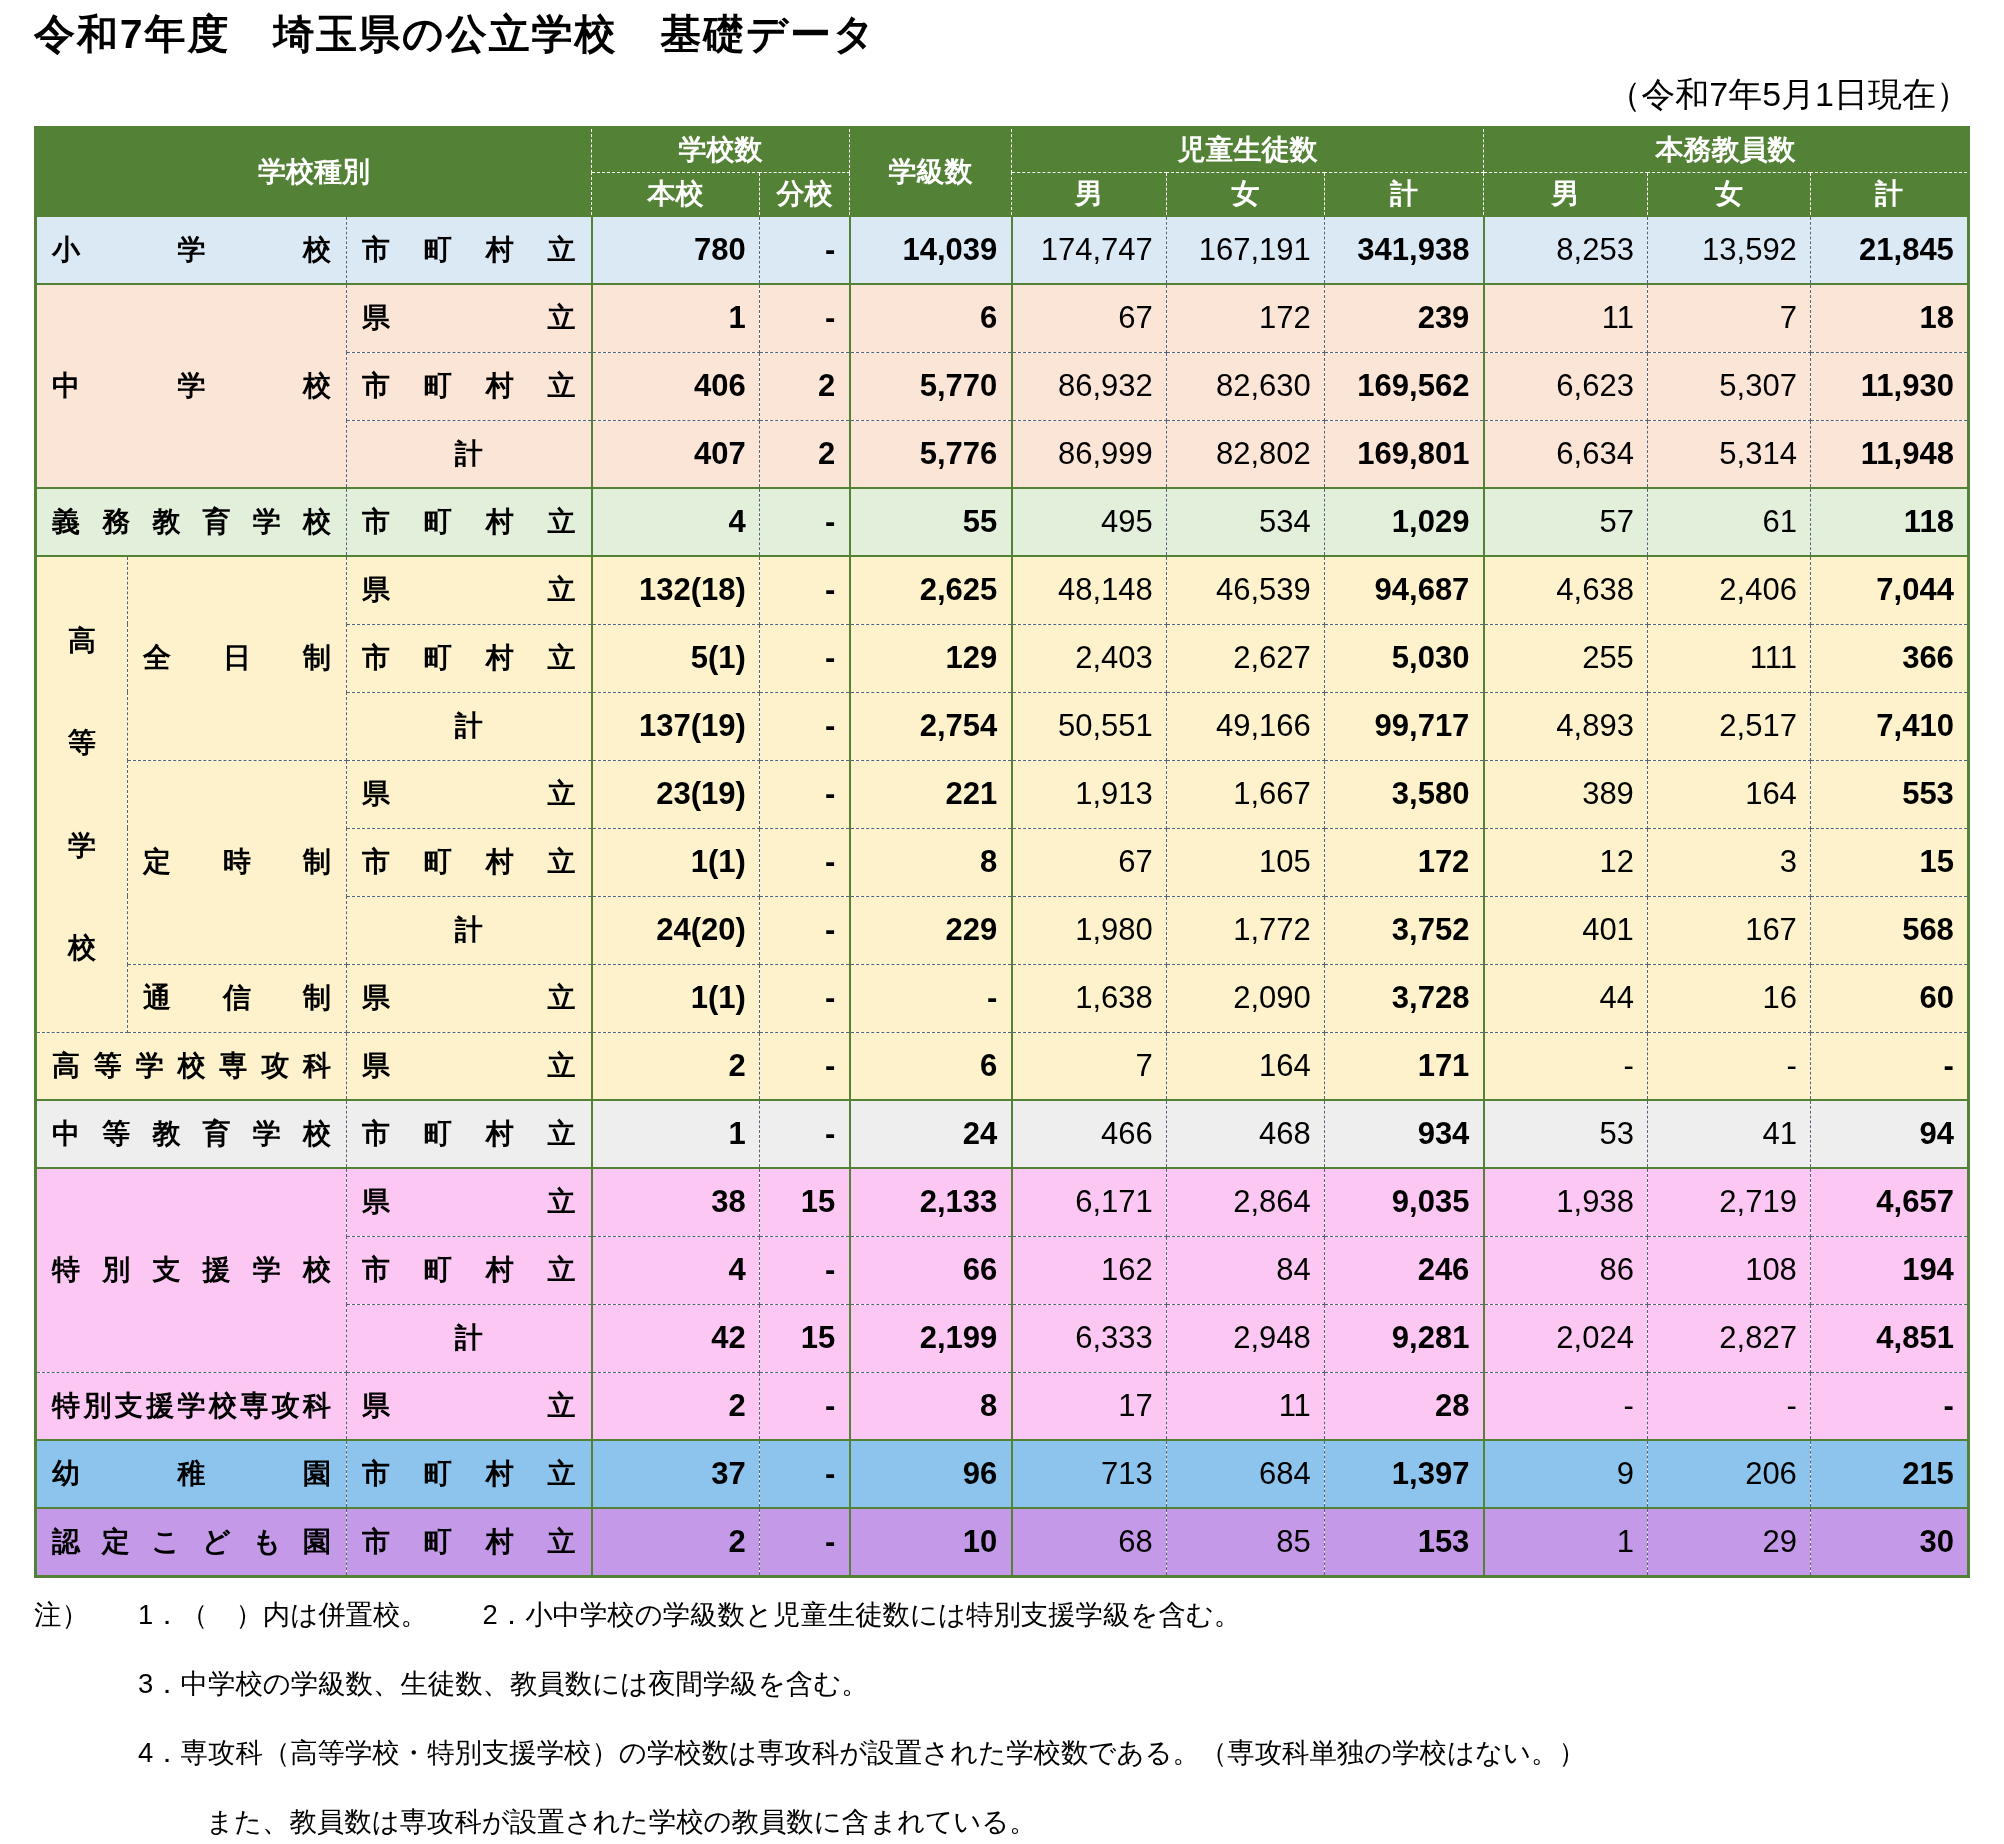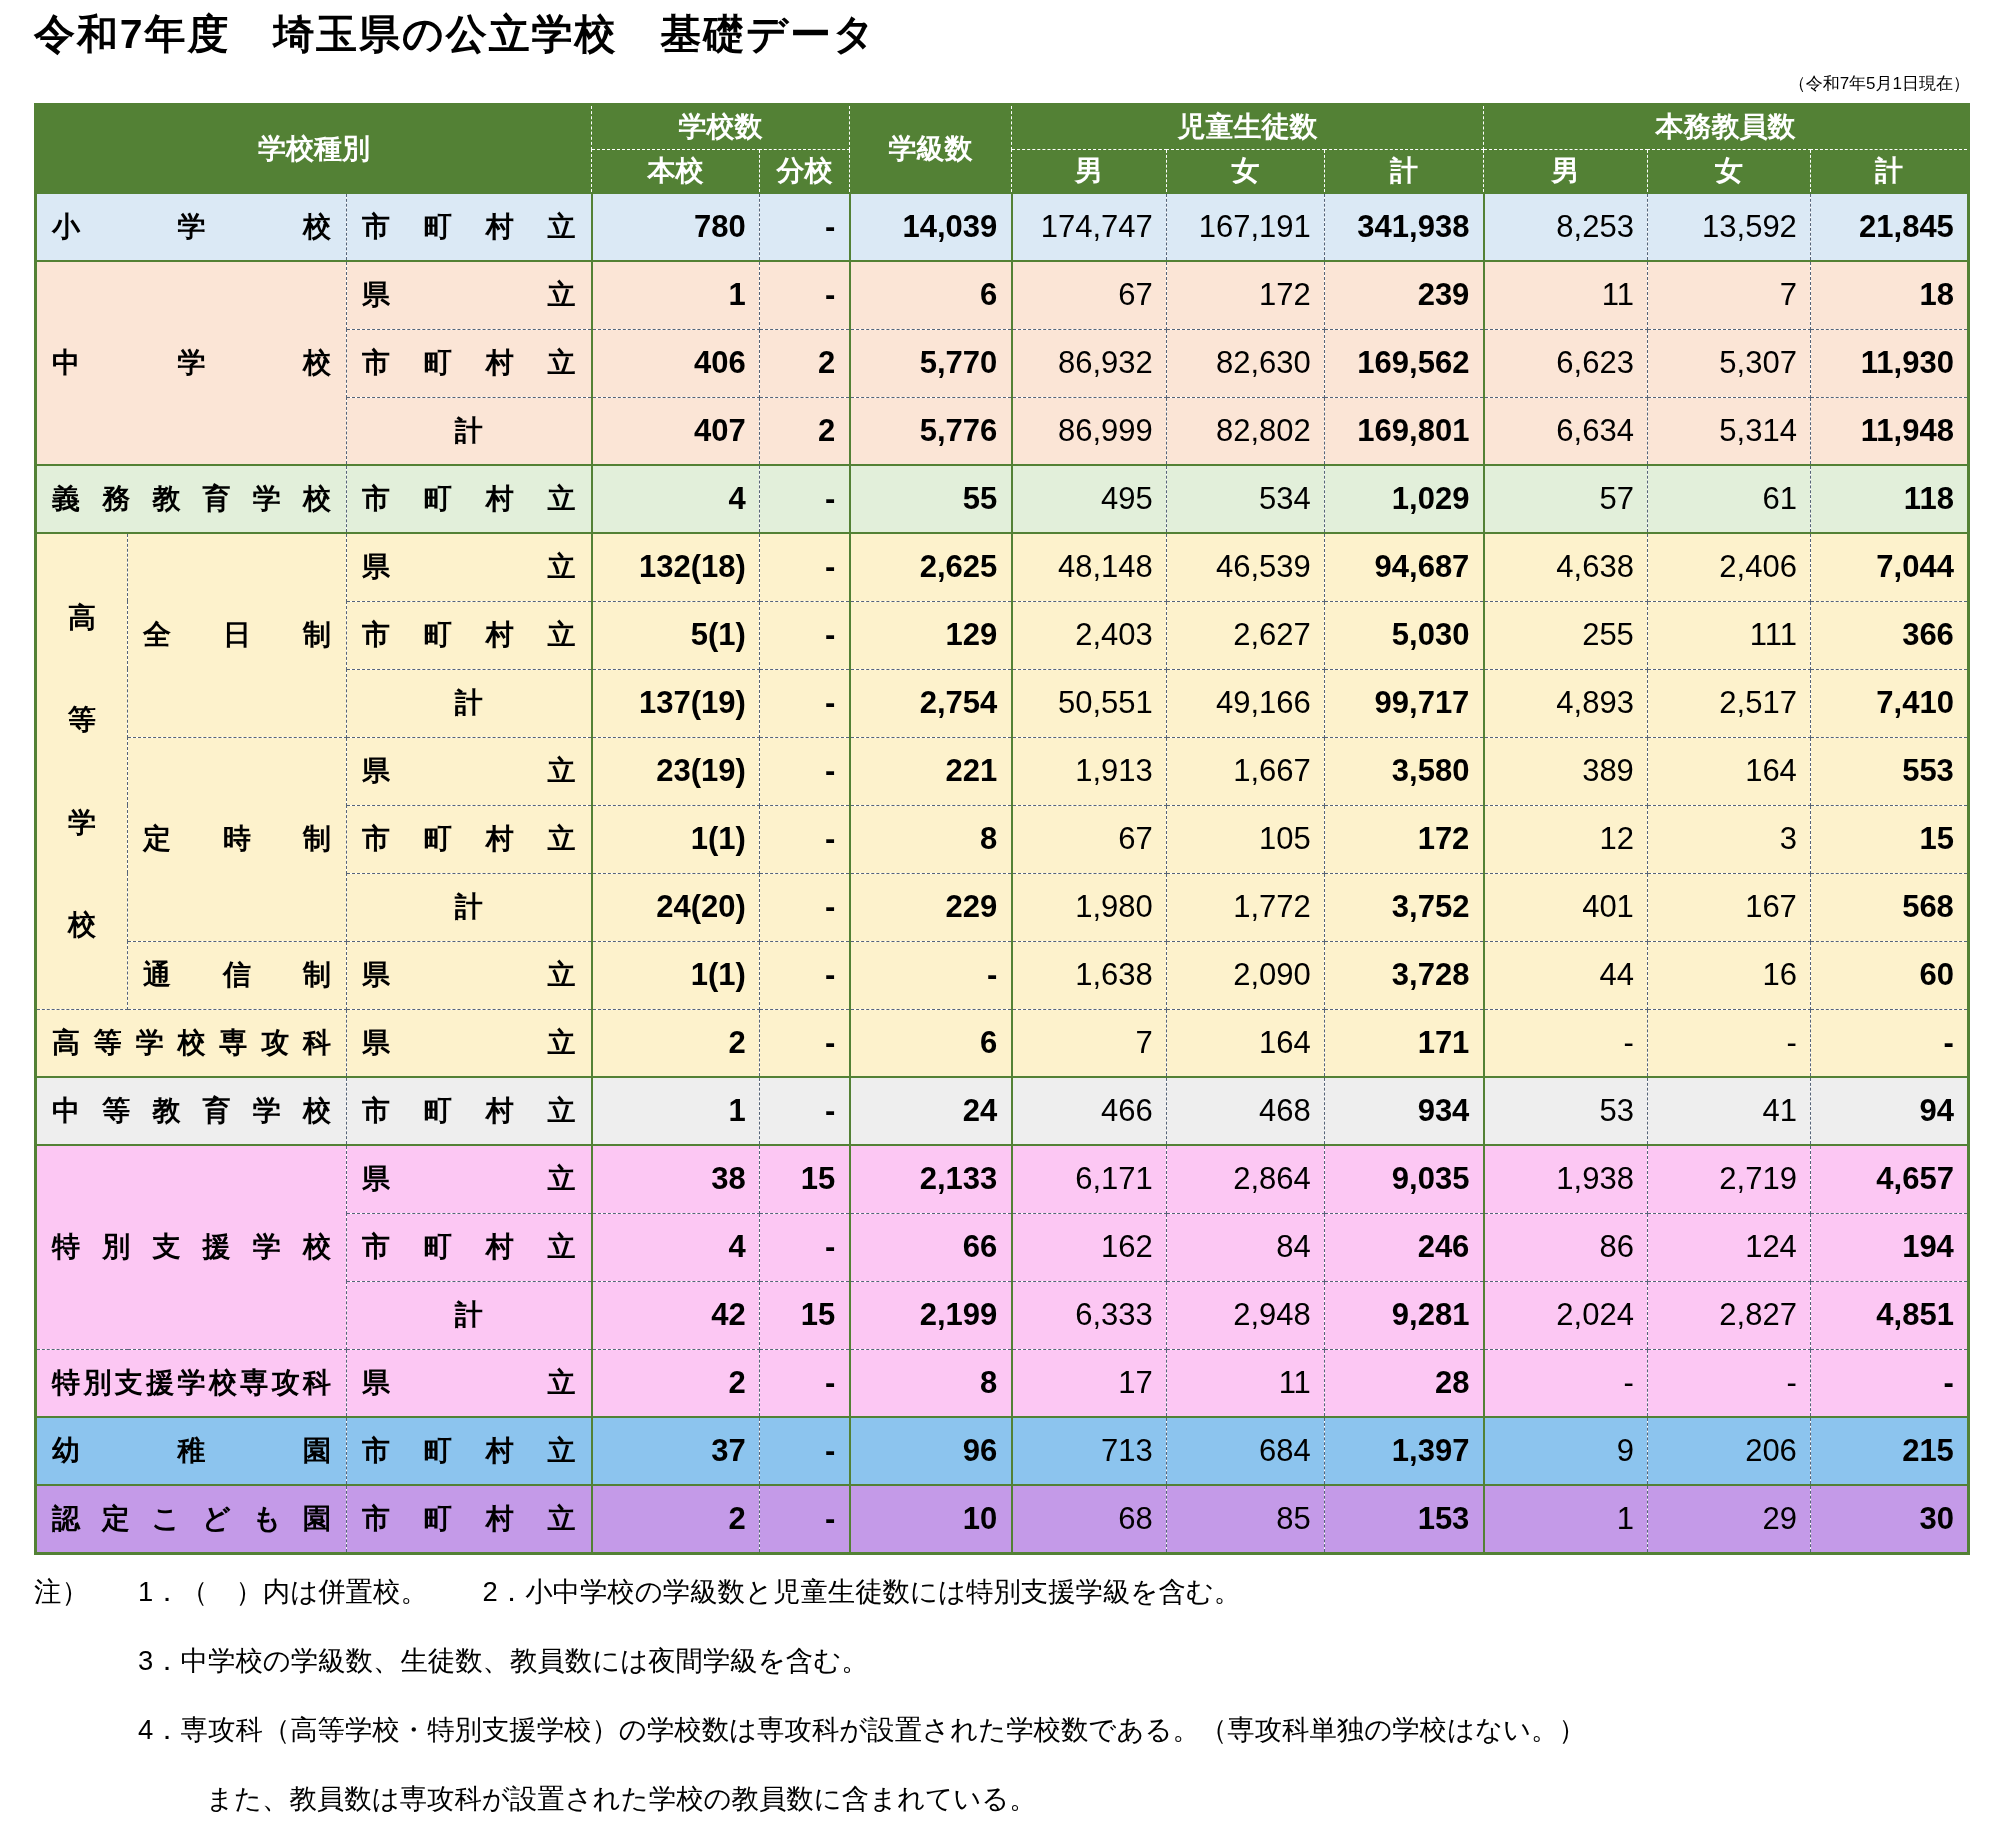--- a/index.html
+++ b/index.html
@@ -6,21 +6,21 @@
     --header_green:#538135; --grid_dash:#566478;
     --elementary:#dbe9f5; --junior_high:#fbe5d6; --compulsory:#e2efda;
     --high_school:#fdf2cc; --secondary_edu:#eeeeee; --special_support:#fcc7f3;
     --kindergarten:#8cc4ee; --certified_center:#c49ae8;
   }
   *{box-sizing:border-box;}
   html,body{margin:0;padding:0;background:#ffffff;}
   body{width:2004px;height:1844px;font-family:"Liberation Sans","DejaVu Sans",sans-serif;color:#000;}
   .page{padding:5.7px 34px 0 34px;}
   .title{font-size:41px;font-weight:bold;letter-spacing:1.9px;line-height:1.2;margin-top:4px;}
-  .asof{width:1936px;text-align:right;font-size:17px;margin-top:13.2px;margin-bottom:7.6px;}
+  .asof{width:1936px;text-align:right;font-size:34px;margin-top:13.2px;margin-bottom:7.6px;}
   table{border-collapse:collapse;table-layout:fixed;width:1936px;border:3.8px solid var(--header_green);}
   col.c1{width:92px;}  col.c2{width:219px;} col.c3{width:245px;}
   col.c4{width:168px;} col.c5{width:90px;}  col.c6{width:162px;}
   col.c7{width:155px;} col.c8{width:158px;} col.c9{width:159px;}
   col.c10{width:164px;}col.c11{width:163px;}col.c12{width:158px;}
   th{background:var(--header_green);color:#fff;font-size:28px;font-weight:bold;
      border:1.9px dashed #ffffff;text-align:center;vertical-align:middle;}
   tr.h1 th{height:45px;}
   tr.h2 th{height:44px;}
   td{border:1.9px dashed var(--grid_dash);height:68px;vertical-align:middle;
@@ -298,21 +298,21 @@
     </tr>
     <tr class="sec-sp">
       <td class="lab jc">市町村立</td>
       <td class="num b gl">4</td>
       <td class="num b">-</td>
       <td class="num b gl">66</td>
       <td class="num gl">162</td>
       <td class="num">84</td>
       <td class="num b">246</td>
       <td class="num gl">86</td>
-      <td class="num">124</td>
+      <td class="num">108</td>
       <td class="num b">194</td>
     </tr>
     <tr class="sec-sp">
       <td class="lab ctr">計</td>
       <td class="num b gl">42</td>
       <td class="num b">15</td>
       <td class="num b gl">2,199</td>
       <td class="num gl">6,333</td>
       <td class="num">2,948</td>
       <td class="num b">9,281</td>

